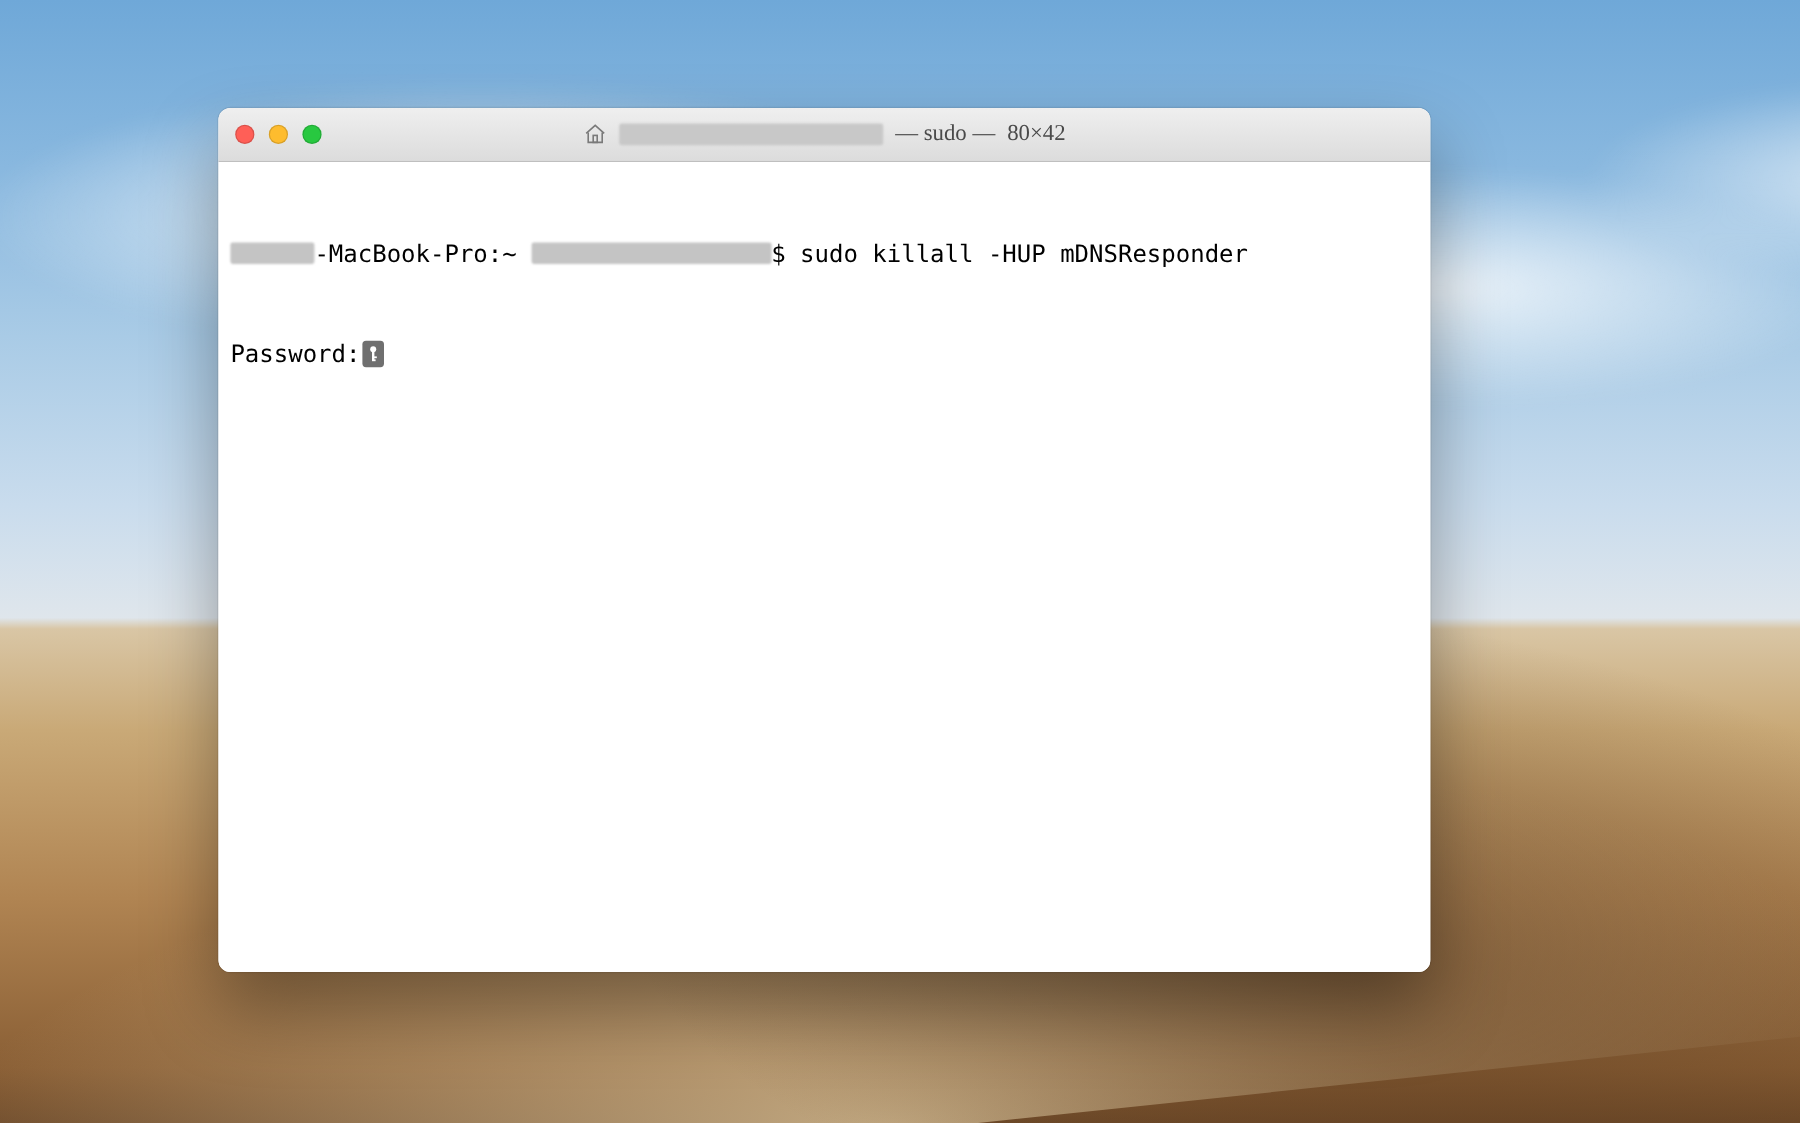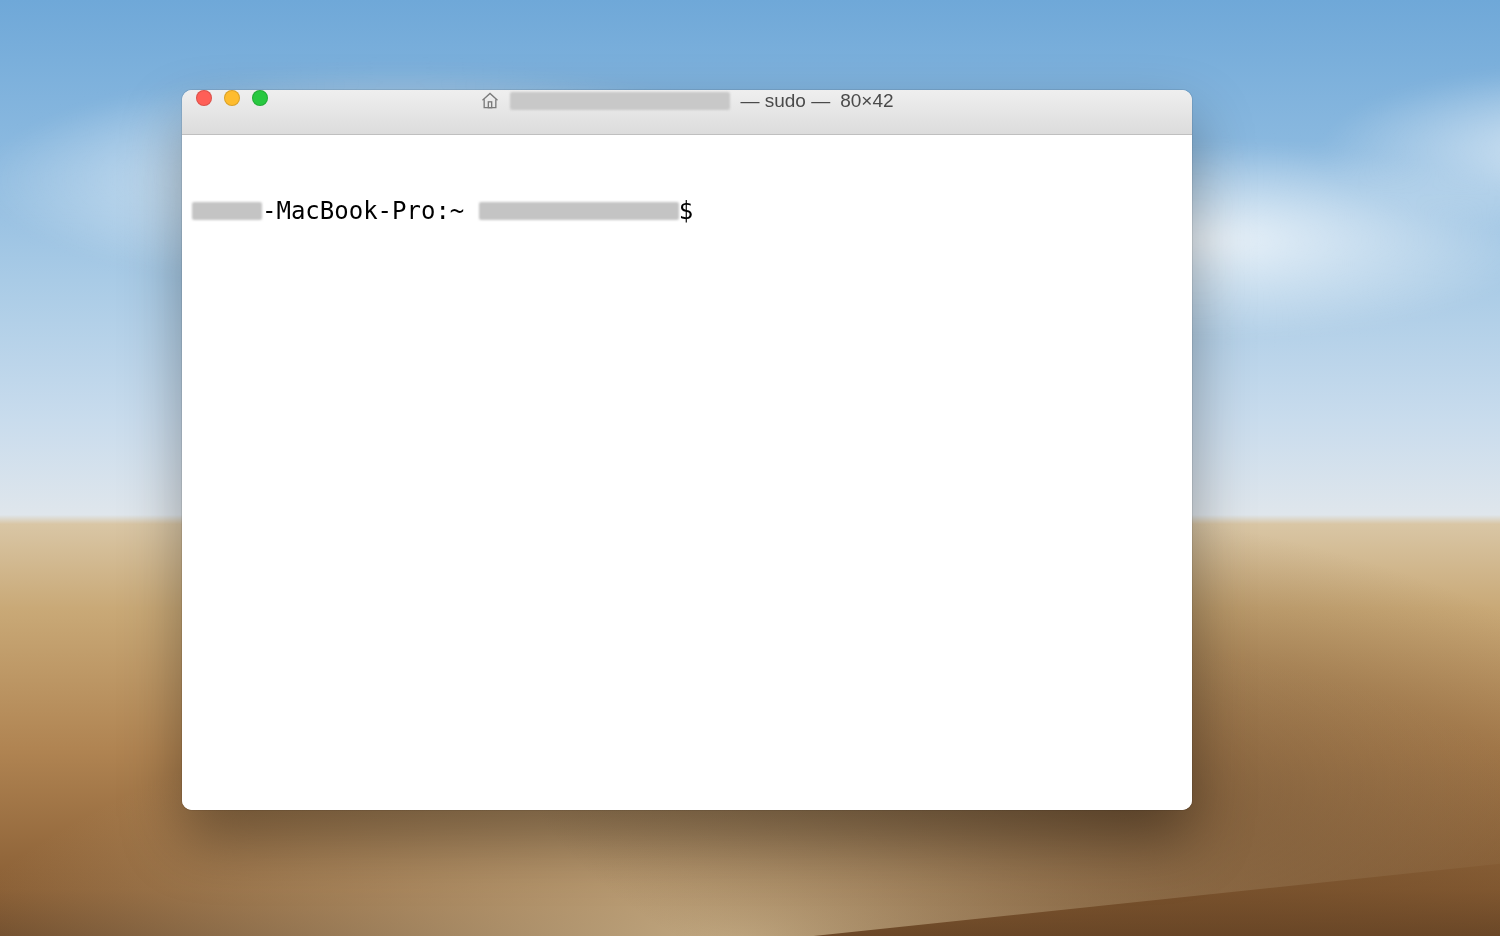--- a/index.html
+++ b/index.html
@@ -80,21 +80,23 @@
     display: flex;
     flex-direction: column;
   }
 
   .titlebar {
     height: 44px;
     flex: 0 0 44px;
     background: linear-gradient(to bottom, #efefef, #dcdcdc);
     border-bottom: 1px solid #bfbfbf;
     display: flex;
+    align-items: center;
     position: relative;
+    font-family: Liberation Serif, serif;
   }
   .traffic-lights {
     display: flex;
     gap: 12px;
     margin-left: 14px;
   }
   .tl {
     width: 16px;
     height: 16px;
     border-radius: 50%;
@@ -128,21 +130,21 @@
     background: #c8c8c8;
     border-radius: 2px;
     filter: blur(1px);
   }
 
   .terminal-body {
     flex: 1 1 auto;
     background: #ffffff;
     padding: 6px 10px 10px 10px;
     font-family: "SF Mono", "Menlo", "Consolas", monospace;
-    font-size: 24px;
+    font-size: 20px;
     line-height: 28px;
     color: #000;
     white-space: pre;
     overflow: hidden;
   }
   .term-line {
     display: flex;
     flex-wrap: nowrap;
     align-items: center;
   }
@@ -196,18 +198,28 @@
           </svg>
         </span>
         <span class="redact" style="width:220px"></span>
         <span> — sudo — </span>
           <span>80×42</span>
       </div>
     </div>
 
     <div class="terminal-body">
       <div class="term-line">
-        <span class="redact-inline" style="width:70px"></span><span>-MacBook-Pro:~ </span><span class="redact-inline" style="width:200px"></span><span>$ </span>
+        <span class="redact-inline" style="width:70px"></span><span>-MacBook-Pro:~ </span><span class="redact-inline" style="width:200px"></span><span>$ </span><span>sudo killall -HUP mDNSResponder</span>
+      </div>
+      <div class="term-line">
+        <span>Password:</span><span class="key-icon">
+          <svg viewBox="0 0 24 32" fill="#ffffff">
+            <circle cx="12" cy="8" r="5"></circle>
+            <rect x="10" y="12" width="4" height="14"></rect>
+            <rect x="10" y="20" width="8" height="3"></rect>
+            <rect x="10" y="25" width="6" height="3"></rect>
+          </svg>
+        </span>
       </div>
     </div>
 
   </div>
 </div>
 
 </body></html>

